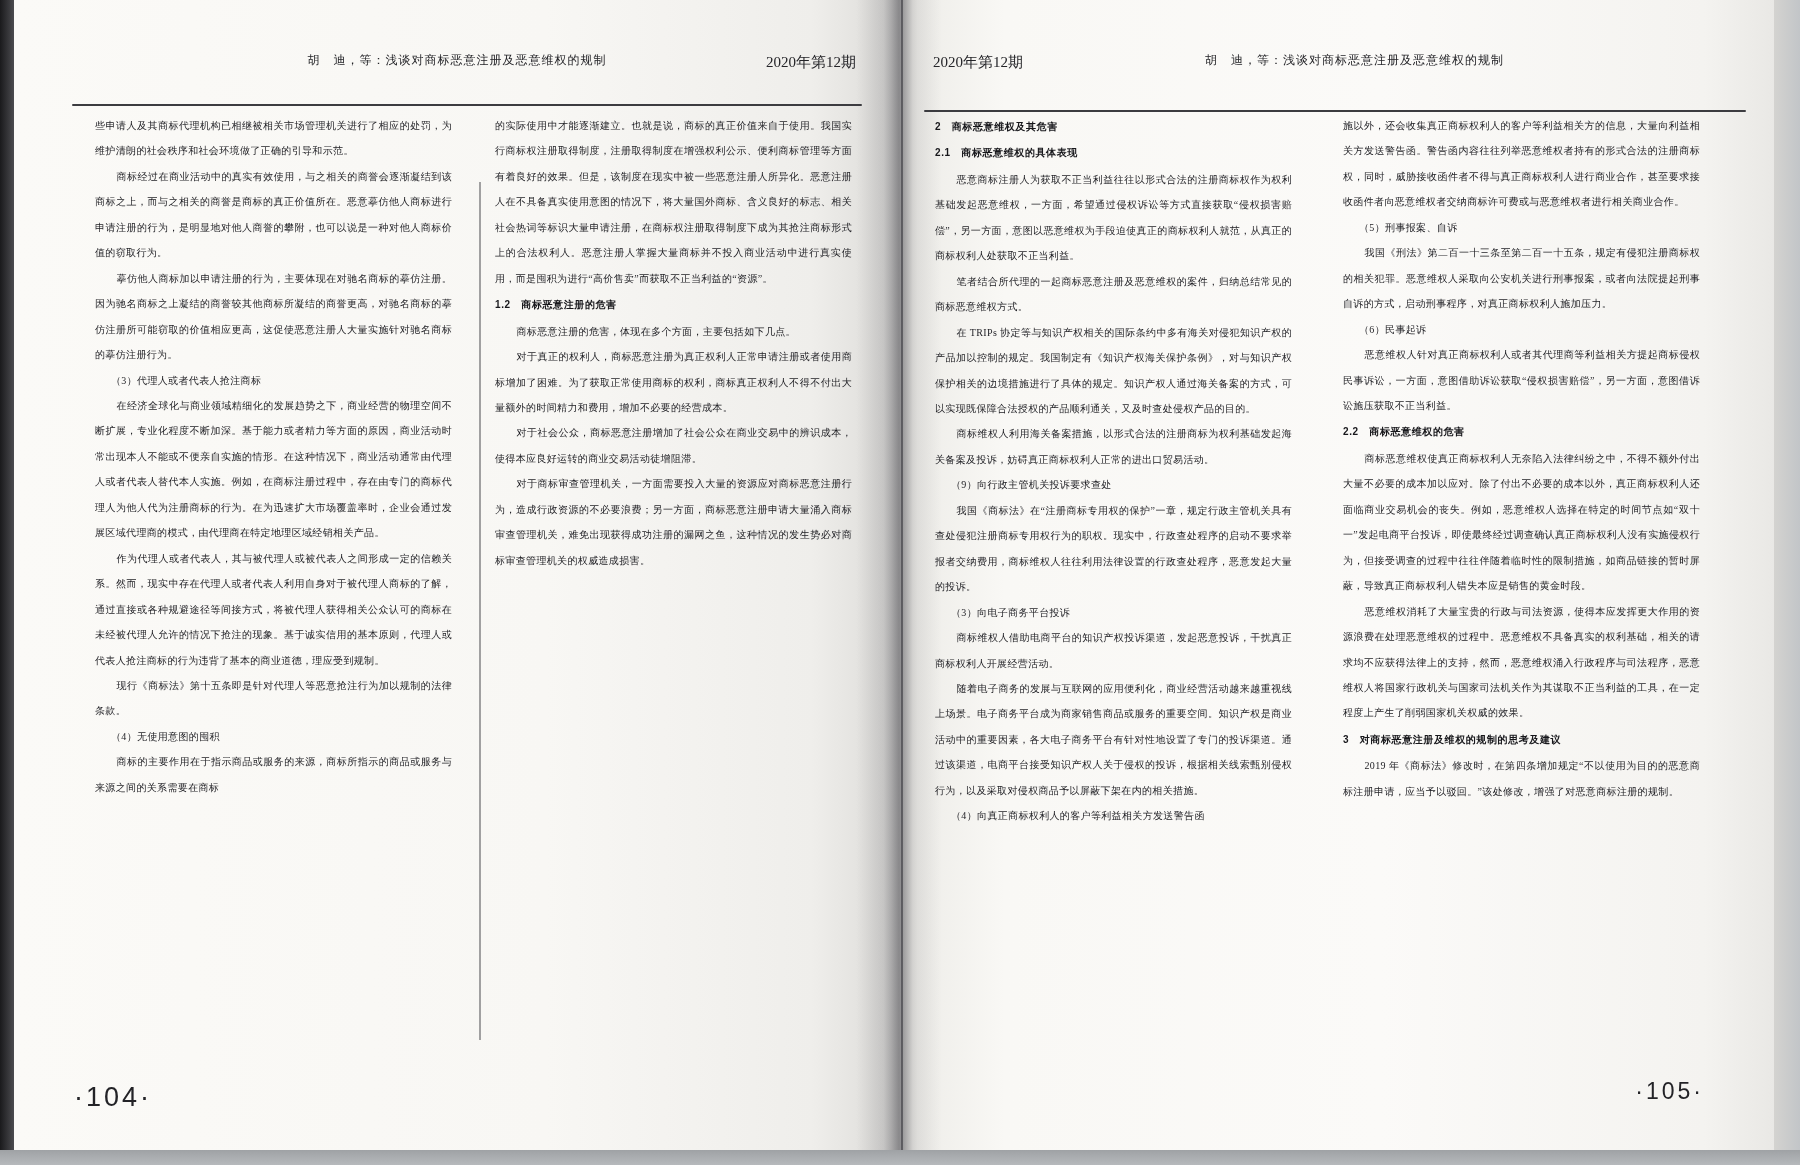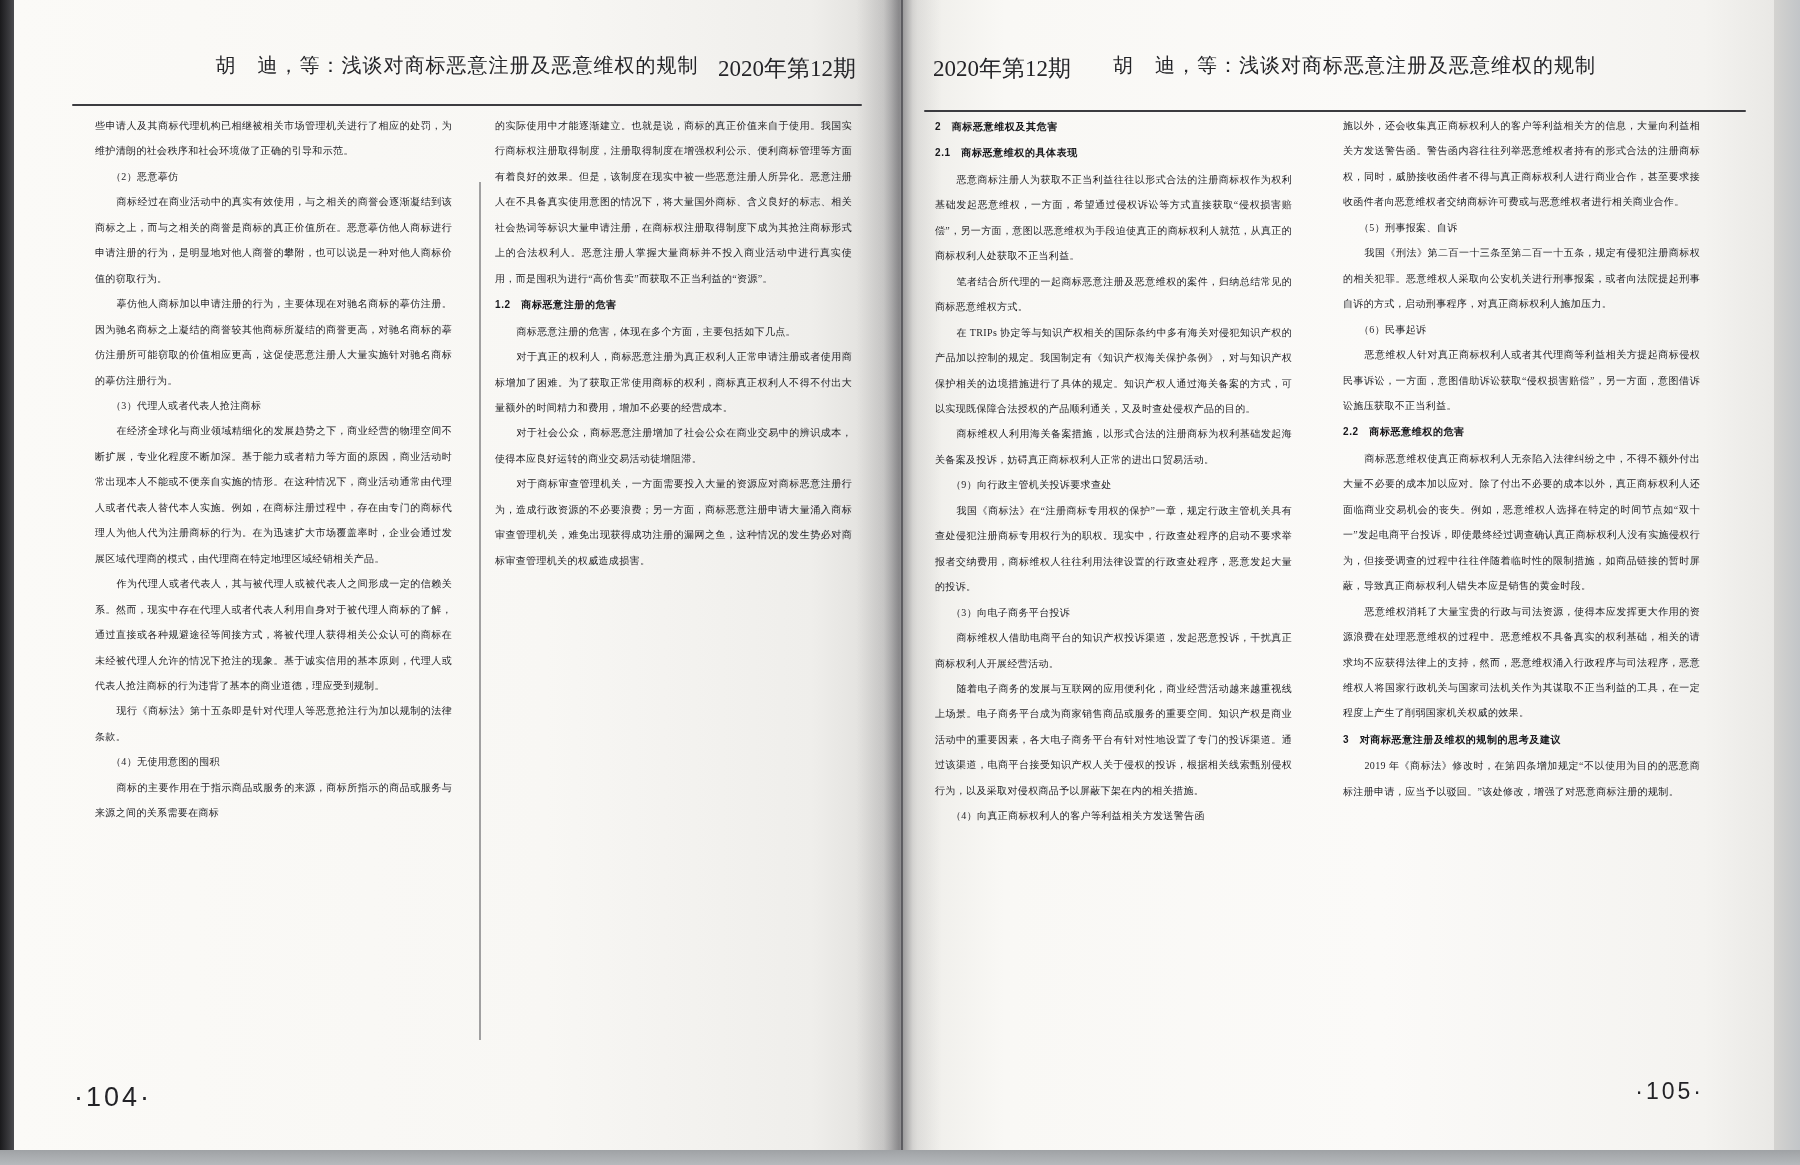--- a/index.html
+++ b/index.html
@@ -24,22 +24,22 @@
     background:linear-gradient(90deg,#1a1a1c,#4b4b4f);}
   .edge-bottom{position:absolute;left:0;top:1150px;width:1800px;height:15px;
     background:linear-gradient(#9fa2a5,#b6b9bc);}
   .edge-right{position:absolute;left:1774px;top:0;width:26px;height:1150px;
     background:linear-gradient(90deg,#d4d3d0,#c2c5c8);}
   .gutter{position:absolute;left:856px;top:0;width:86px;height:1150px;
     background:linear-gradient(90deg,rgba(0,0,0,0) 0%,rgba(45,45,55,.14) 32%,rgba(30,30,40,.40) 50%,rgba(45,45,55,.10) 66%,rgba(0,0,0,0) 100%);}
   .foldline{position:absolute;left:901px;top:0;width:2px;height:1150px;background:rgba(25,25,30,.45);}
 
   
-  .hdr-title{position:absolute;top:52px;font-size:20px;letter-spacing:1px;color:#242428;white-space:nowrap;}
-  .hdr-issue{position:absolute;top:53px;font-size:23px;color:#242428;white-space:nowrap;}
+  .hdr-title{position:absolute;top:52px;font-size:12px;letter-spacing:1px;color:#242428;white-space:nowrap;}
+  .hdr-issue{position:absolute;top:53px;font-size:15px;color:#242428;white-space:nowrap;}
   .hdr-rule{position:absolute;height:2px;background:#3c3c40;border-radius:1px;}
   .page-left  .hdr-title{left:50%;transform:translateX(-50%);}
   .page-left  .hdr-issue{right:44px;}
   .page-left  .hdr-rule{left:58px;right:38px;top:104px;}
   .page-right .hdr-title{left:52%;transform:translateX(-50%);}
   .page-right .hdr-issue{left:33px;}
   .page-right .hdr-rule{left:24px;right:28px;top:110px;}
 
   
   .col{position:absolute;top:113px;width:357px;height:982px;overflow:hidden;
@@ -87,21 +87,20 @@
   <div class="ghost ghost-note1">lmth，最后访问时间 2020 年 3 月 17 日</div>
   <div class="ghost ghost-note2">参见最高人民法院（2018）最高法民再 390 号</div>
 
   <div class="page page-left">
     <div class="hdr-title">胡　迪，等：浅谈对商标恶意注册及恶意维权的规制</div>
     <div class="hdr-issue">2020年第12期</div>
     <div class="hdr-rule"></div>
     <div class="crease"></div>
     <div class="col col-l1">
         <div class="blk pcont">些申请人及其商标代理机构已相继被相关市场管理机关进行了相应的处罚，为维护清朗的社会秩序和社会环境做了正确的引导和示范。</div>
-        <div class="blk item">（2）恶意摹仿</div>
         <div class="blk p">商标经过在商业活动中的真实有效使用，与之相关的商誉会逐渐凝结到该商标之上，而与之相关的商誉是商标的真正价值所在。恶意摹仿他人商标进行申请注册的行为，是明显地对他人商誉的攀附，也可以说是一种对他人商标价值的窃取行为。</div>
         <div class="blk p">摹仿他人商标加以申请注册的行为，主要体现在对驰名商标的摹仿注册。因为驰名商标之上凝结的商誉较其他商标所凝结的商誉更高，对驰名商标的摹仿注册所可能窃取的价值相应更高，这促使恶意注册人大量实施针对驰名商标的摹仿注册行为。</div>
         <div class="blk item">（3）代理人或者代表人抢注商标</div>
         <div class="blk p">在经济全球化与商业领域精细化的发展趋势之下，商业经营的物理空间不断扩展，专业化程度不断加深。基于能力或者精力等方面的原因，商业活动时常出现本人不能或不便亲自实施的情形。在这种情况下，商业活动通常由代理人或者代表人替代本人实施。例如，在商标注册过程中，存在由专门的商标代理人为他人代为注册商标的行为。在为迅速扩大市场覆盖率时，企业会通过发展区域代理商的模式，由代理商在特定地理区域经销相关产品。</div>
         <div class="blk p">作为代理人或者代表人，其与被代理人或被代表人之间形成一定的信赖关系。然而，现实中存在代理人或者代表人利用自身对于被代理人商标的了解，通过直接或各种规避途径等间接方式，将被代理人获得相关公众认可的商标在未经被代理人允许的情况下抢注的现象。基于诚实信用的基本原则，代理人或代表人抢注商标的行为违背了基本的商业道德，理应受到规制。</div>
         <div class="blk p">现行《商标法》第十五条即是针对代理人等恶意抢注行为加以规制的法律条款。</div>
         <div class="blk item">（4）无使用意图的囤积</div>
         <div class="blk p">商标的主要作用在于指示商品或服务的来源，商标所指示的商品或服务与来源之间的关系需要在商标</div>
       </div>
     <div class="col col-l2">

